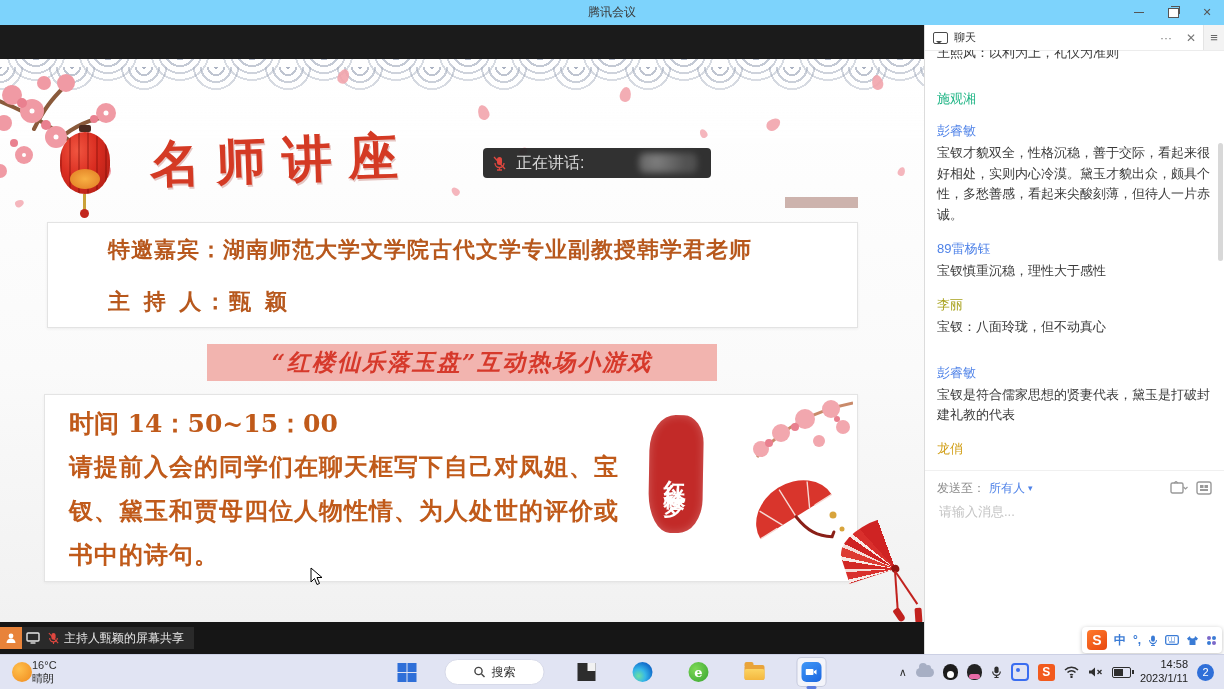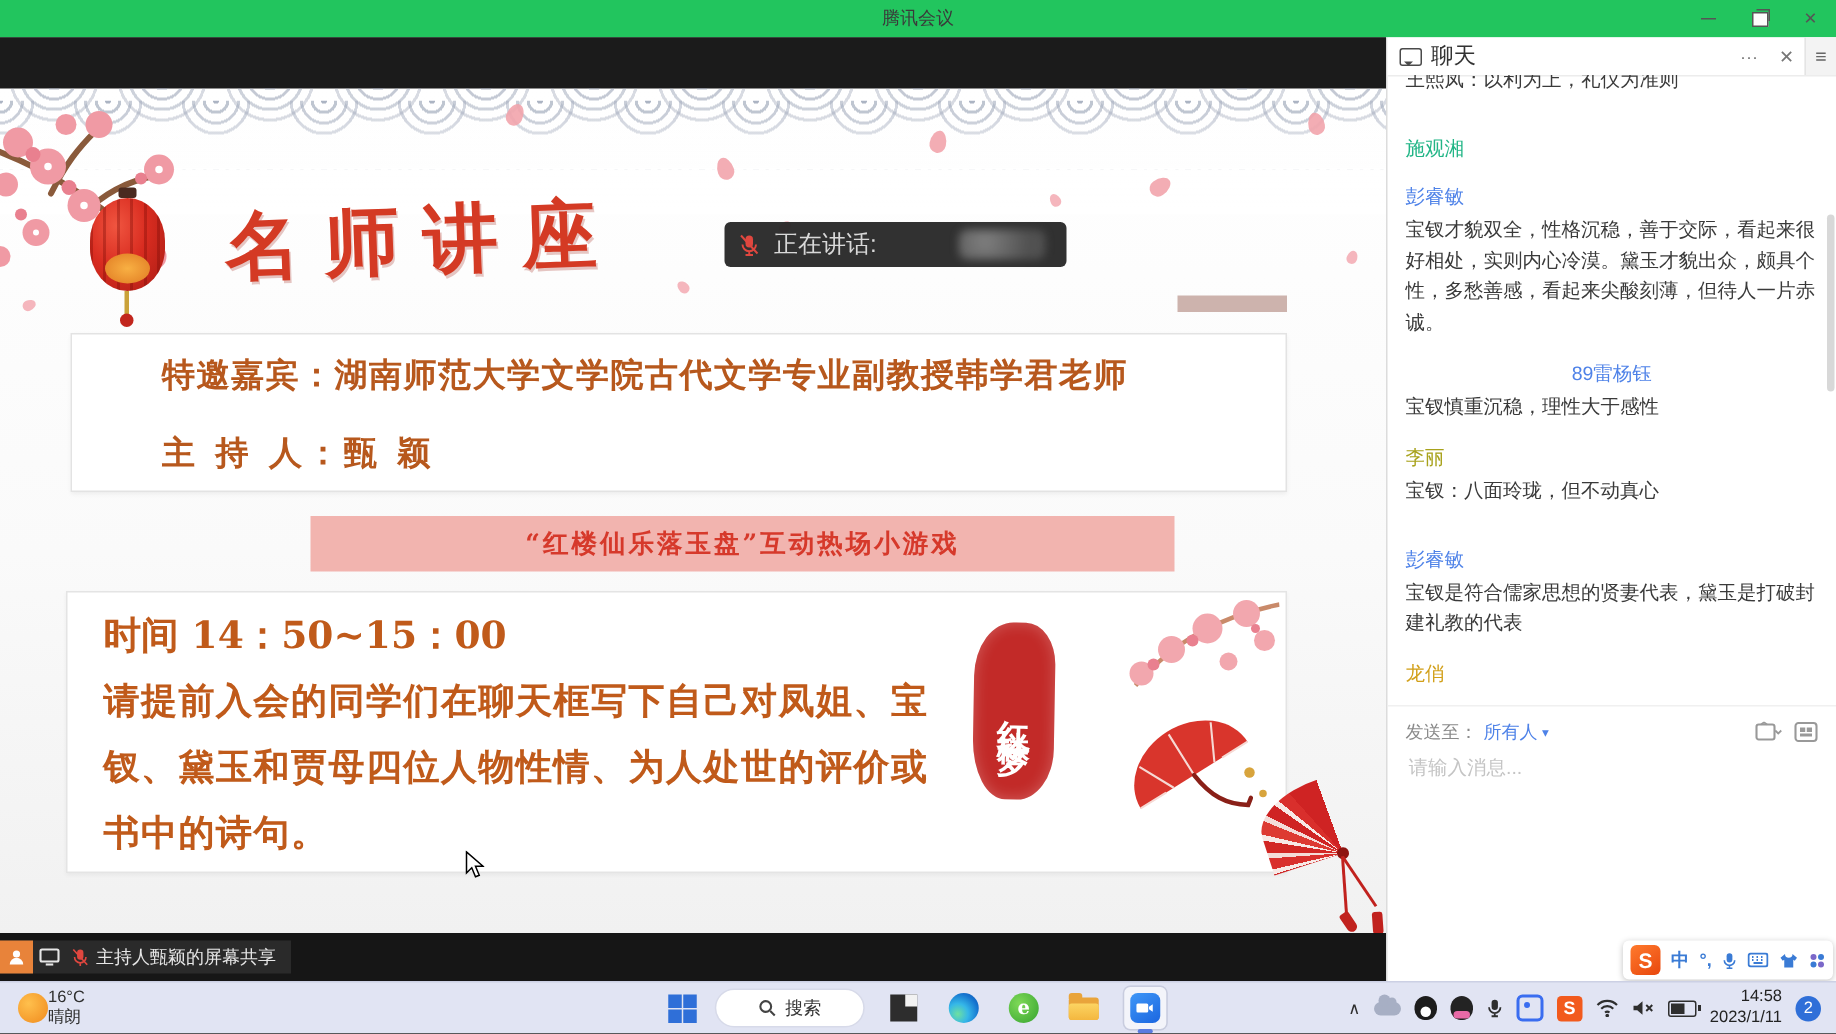--- a/index.html
+++ b/index.html
@@ -1,19 +1,19 @@
 <!DOCTYPE html>
 <html><head>
 <meta charset="utf-8">
 <style>
   html,body{margin:0;padding:0;background:#000;}
   .screen{position:relative;width:1224px;height:689px;overflow:hidden;background:#fff;
           font-family:"Liberation Sans",sans-serif;}
   
-  .titlebar{position:absolute;top:0;left:0;width:1224px;height:25px;background:#22c55e;
+  .titlebar{position:absolute;top:0;left:0;width:1224px;height:25px;background:#7dd3fc;
             border-bottom:1px solid #e9e9e9;display:flex;align-items:center;justify-content:center;}
   .titlebar .title{font-size:12px;color:#3a3a3a;}
   .win-controls{position:absolute;right:0;top:0;height:25px;display:flex;}
   .win-btn{width:34px;height:25px;display:flex;align-items:center;justify-content:center;color:#555;font-size:11px;cursor:default;}
   .min-glyph{display:inline-block;width:10px;height:1px;background:#555;}
   .restore-glyph{position:relative;width:9px;height:8px;border:1px solid #555;background:#fdfdfd;}
   .restore-glyph:before{content:"";position:absolute;left:2px;top:-3px;width:8px;height:7px;border:1px solid #555;border-bottom:none;border-left:none;}
   
   .content{position:absolute;top:25px;left:0;width:1224px;height:630px;}
   .main{position:absolute;left:0;top:0;width:924px;height:630px;background:#1b1b1b;}
@@ -54,23 +54,23 @@
   .speak-blob{position:absolute;right:14px;top:5px;width:58px;height:20px;border-radius:6px;
               background:radial-gradient(circle at 30% 40%,#9a9a9a,#5c5c5c 70%);filter:blur(3px);opacity:.75;}
   .pink-bar{position:absolute;left:785px;top:138px;width:73px;height:11px;background:#cdb3ad;}
   
   .guest-box{position:absolute;left:47px;top:163px;width:811px;height:106px;background:#fff;
              border:1px solid #e3e3e3;box-shadow:0 1px 3px rgba(0,0,0,.06);box-sizing:border-box;}
   .guest-box .line1{position:absolute;left:60px;top:12px;font-size:22px;font-weight:bold;color:#b7581d;
                     font-family:"DejaVu Serif",serif;letter-spacing:1px;white-space:nowrap;}
   .guest-box .line2{position:absolute;left:60px;top:64px;font-size:22px;font-weight:bold;color:#b7581d;
                     font-family:"DejaVu Serif",serif;letter-spacing:3px;white-space:nowrap;}
-  .banner{position:absolute;left:207px;top:285px;width:576px;height:37px;background:#f2b4af;
-          display:flex;align-items:center;justify-content:center;font-size:17px;font-weight:bold;
-          color:#d6392b;font-family:"DejaVu Serif",serif;letter-spacing:2px;white-space:nowrap;}
+  .banner{position:absolute;left:207px;top:285px;width:510px;height:37px;background:#f2b4af;
+          display:flex;align-items:center;justify-content:center;font-size:23px;font-weight:bold;
+          color:#d6392b;font-family:"DejaVu Serif",serif;letter-spacing:2px;white-space:nowrap;font-style:italic;}
   .time-box{position:absolute;left:44px;top:335px;width:814px;height:188px;background:#fff;
             border:1px solid #e4e4e4;box-shadow:0 1px 3px rgba(0,0,0,.05);box-sizing:border-box;}
   .time-box .tline{position:absolute;left:24px;top:12px;font-size:25px;font-weight:bold;color:#c05a1a;
                    font-family:"DejaVu Serif",serif;white-space:nowrap;}
   .time-box .bline{position:absolute;left:24px;font-size:24px;font-weight:bold;color:#c05a1a;
                    font-family:Liberation Sans, sans-serif;white-space:nowrap;letter-spacing:1px;}
   .time-box .b1{top:56px;}.time-box .b2{top:100px;}.time-box .b3{top:144px;}
   .seal{position:absolute;left:604px;top:20px;width:54px;height:118px;background:#c22a28;
         border-radius:26px 20px 24px 22px/36px 28px 34px 40px;transform:rotate(1deg);
         display:flex;align-items:center;justify-content:center;
@@ -96,21 +96,21 @@
   .ss-person{width:22px;height:22px;background:#e8833a;display:flex;align-items:center;justify-content:center;}
   .ss-screen{width:22px;height:22px;display:flex;align-items:center;justify-content:center;}
   .ss-mic{width:18px;height:22px;display:flex;align-items:center;justify-content:center;}
   .share-status .label{color:#e6e6e6;font-size:12px;margin-left:2px;}
   
   .chat{position:absolute;left:924px;top:0;width:300px;height:630px;background:#fff;border-left:1px solid #dcdcdc;box-sizing:border-box;}
   .chat-header{position:absolute;top:0;left:0;right:0;height:25px;border-bottom:1px solid #ececec;
                display:flex;align-items:center;padding-left:8px;background:#fff;}
   .chat-bubble-icon{width:13px;height:10px;border:1.5px solid #4a4a4a;border-radius:2px;position:relative;}
   .chat-bubble-icon:after{content:"";position:absolute;left:2px;bottom:-4px;border:3px solid transparent;border-top-color:#4a4a4a;}
-  .chat-header .chat-title{font-size:15px;color:#333;margin-left:6px;flex:1;}
+  .chat-header .chat-title{font-size:11px;color:#333;margin-left:6px;flex:1;}
   .chat-header .hd-btn{font-size:12px;color:#777;padding:0 7px;cursor:default;}
   .chat-header .hd-menu{width:20px;height:25px;background:#f3f3f3;border-left:1px solid #e4e4e4;
                         display:flex;align-items:center;justify-content:center;color:#666;font-size:13px;}
   .chat-msgs{position:absolute;top:25px;left:0;right:0;height:420px;overflow:hidden;padding:0 12px;box-sizing:border-box;}
   .msg{margin-top:14px;}
   .msg .mname{font-size:13px;margin-bottom:3px;}
   .msg .mtext{font-size:13px;color:#3a3a3a;line-height:1.6;}
   .msg.clipped{margin-top:-7px;}
   .msg.gap{margin-top:26px;}
   .scroll-thumb{position:absolute;right:1px;top:118px;width:5px;height:118px;background:#d8d8d8;border-radius:3px;}
@@ -128,21 +128,21 @@
              box-shadow:0 1px 4px rgba(0,0,0,.25);display:flex;align-items:center;padding:0 5px;gap:7px;}
   .sogou-logo{width:20px;height:20px;border-radius:4px;background:linear-gradient(145deg,#ff7a2d,#e8470e);
               color:#fff;font-weight:bold;font-size:14px;display:flex;align-items:center;justify-content:center;}
   .sg-ic{color:#3a7bd5;font-size:12px;font-weight:bold;display:flex;align-items:center;}
   
   .taskbar{position:absolute;bottom:0;left:0;width:1224px;height:34px;background:#e1e4f3;
            border-top:1px solid #ccd0e4;display:flex;align-items:center;}
   .weather{display:flex;align-items:center;margin-left:12px;gap:0;}
   .sun{width:20px;height:20px;border-radius:50%;background:radial-gradient(circle at 35% 35%,#ffc04d,#f08a1d);}
   .weather-text{font-size:11px;color:#2e2e2e;line-height:1.2;}
-  .tb-center{position:absolute;left:50%;transform:translateX(-50%);display:flex;align-items:center;gap:12px;height:34px;}
+  .tb-center{position:absolute;left:50%;transform:translateX(-50%);display:flex;align-items:center;gap:28px;height:34px;}
   .start{display:grid;grid-template-columns:9px 9px;grid-template-rows:9px 9px;gap:1px;}
   .start i{background:#2f6fd8;}
   .search-pill{width:98px;height:24px;background:#fff;border:1px solid #d7dae9;border-radius:13px;
                display:flex;align-items:center;justify-content:center;gap:6px;font-size:12px;color:#333;}
   .tb-app{width:28px;height:28px;display:flex;align-items:center;justify-content:center;position:relative;}
   .app-dark{width:18px;height:18px;background:#2d2d2d;position:relative;}
   .app-dark:after{content:"";position:absolute;right:0;top:0;width:8px;height:8px;background:#f2f2f2;}
   .app-edge{width:20px;height:20px;border-radius:50%;background:radial-gradient(circle at 30% 70%,#6ee0a0 0%,#35b7e8 35%,#1573cf 70%,#0c4da8 100%);}
   .app-360{width:20px;height:20px;border-radius:50%;background:radial-gradient(circle at 35% 35%,#7ed957,#36a32f);
            color:#fff;font-size:13px;font-weight:bold;display:flex;align-items:center;justify-content:center;font-family:"DejaVu Serif",serif;}
@@ -363,21 +363,21 @@
           <div class="mtext">王熙凤：以利为上，礼仪为准则</div>
         </div>
         <div class="msg gap">
           <div class="mname" style="color: rgb(33, 181, 134);">施观湘</div>
         </div>
         <div class="msg">
           <div class="mname" style="color: rgb(78, 130, 232);">彭睿敏</div>
           <div class="mtext">宝钗才貌双全，性格沉稳，善于交际，看起来很好相处，实则内心冷漠。黛玉才貌出众，颇具个性，多愁善感，看起来尖酸刻薄，但待人一片赤诚。</div>
         </div>
         <div class="msg">
-          <div class="mname" style="color: rgb(78, 130, 232); text-align: center;">89雷杨钰</div>
+          <div class="mname" style="color: rgb(78, 130, 232);">89雷杨钰</div>
           <div class="mtext">宝钗慎重沉稳，理性大于感性</div>
         </div>
         <div class="msg">
           <div class="mname" style="color: rgb(168, 162, 28);">李丽</div>
           <div class="mtext">宝钗：八面玲珑，但不动真心</div>
         </div>
         <div class="msg gap">
           <div class="mname" style="color: rgb(78, 130, 232);">彭睿敏</div>
           <div class="mtext">宝钗是符合儒家思想的贤妻代表，黛玉是打破封建礼教的代表</div>
         </div>

